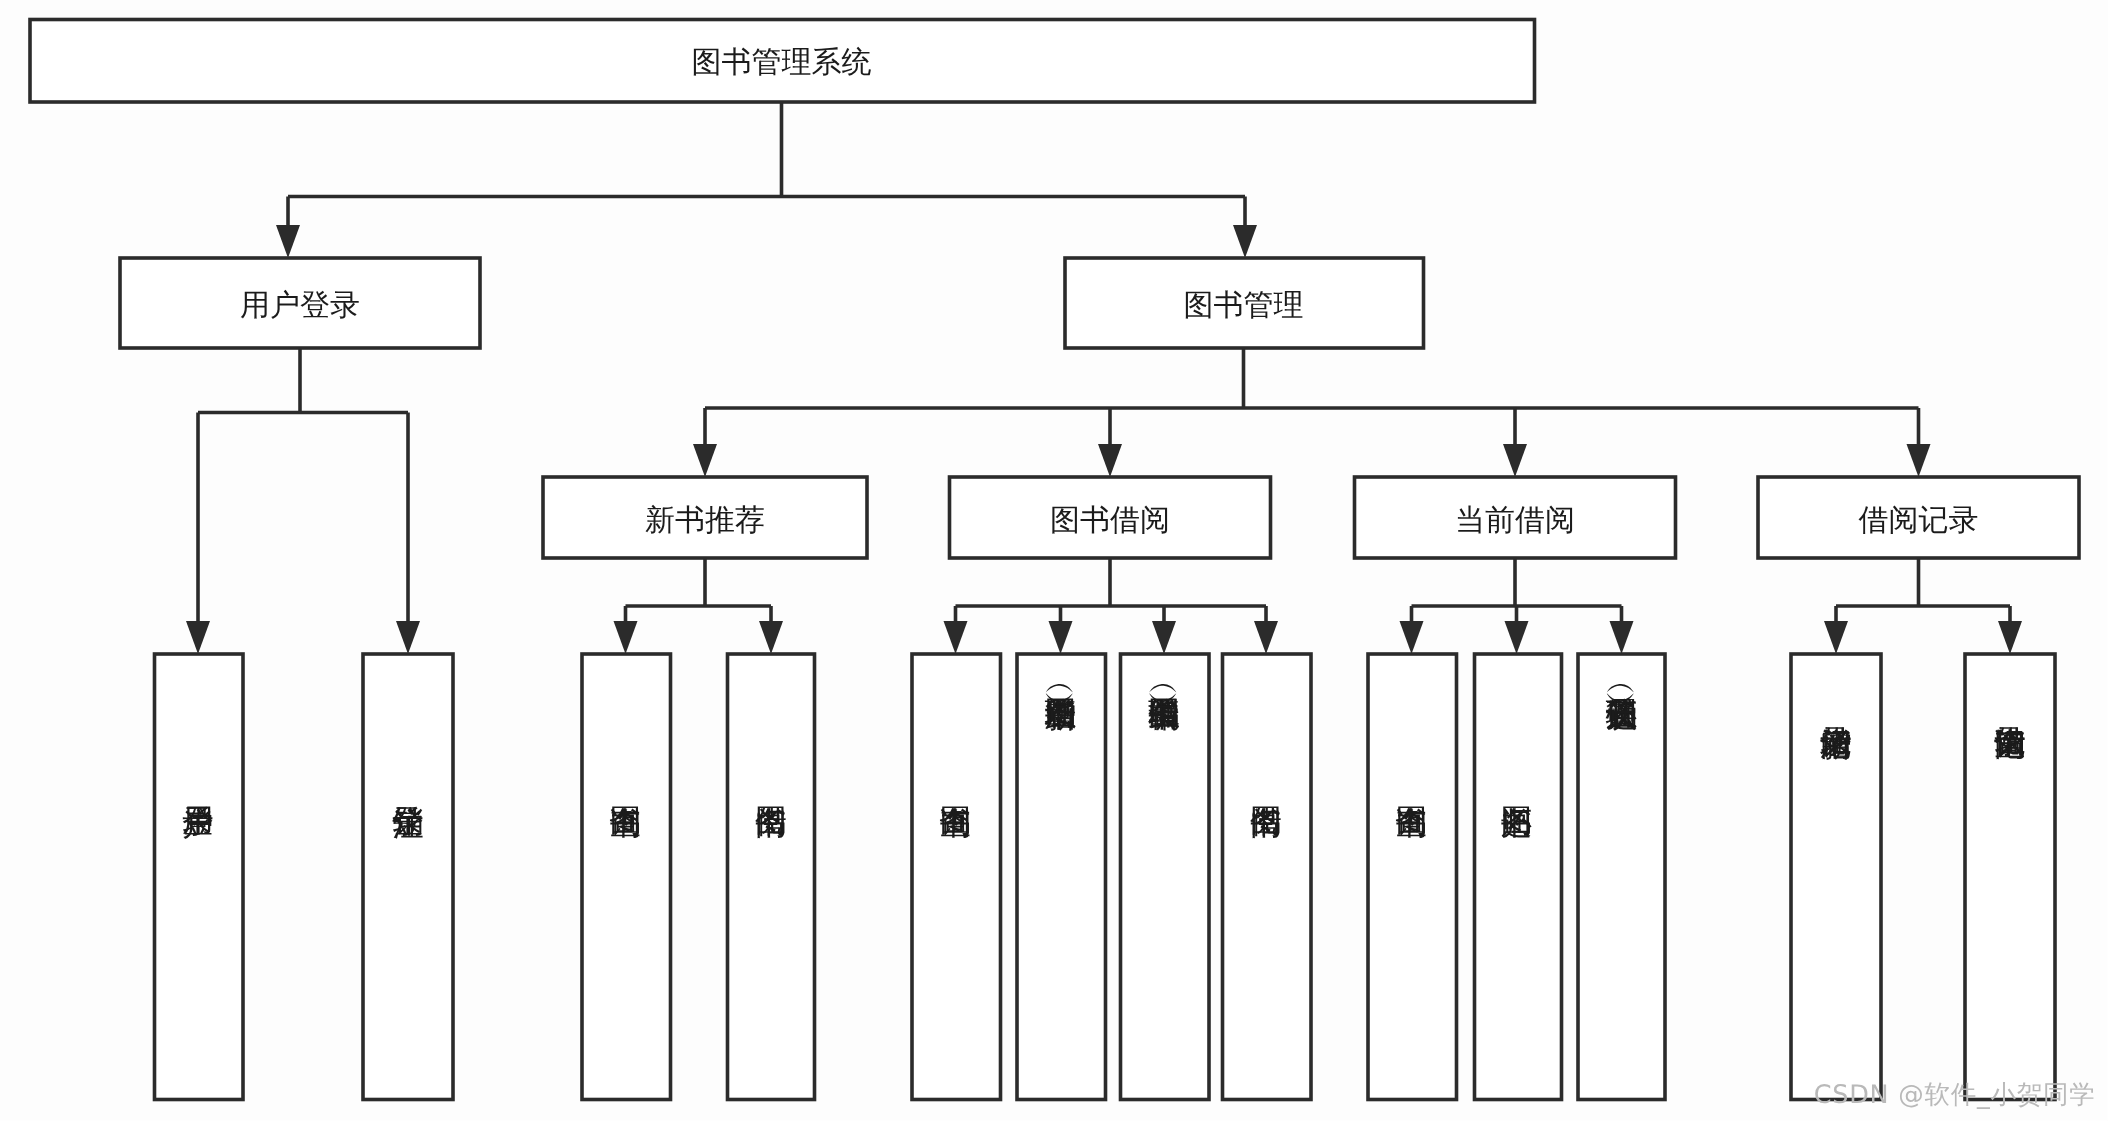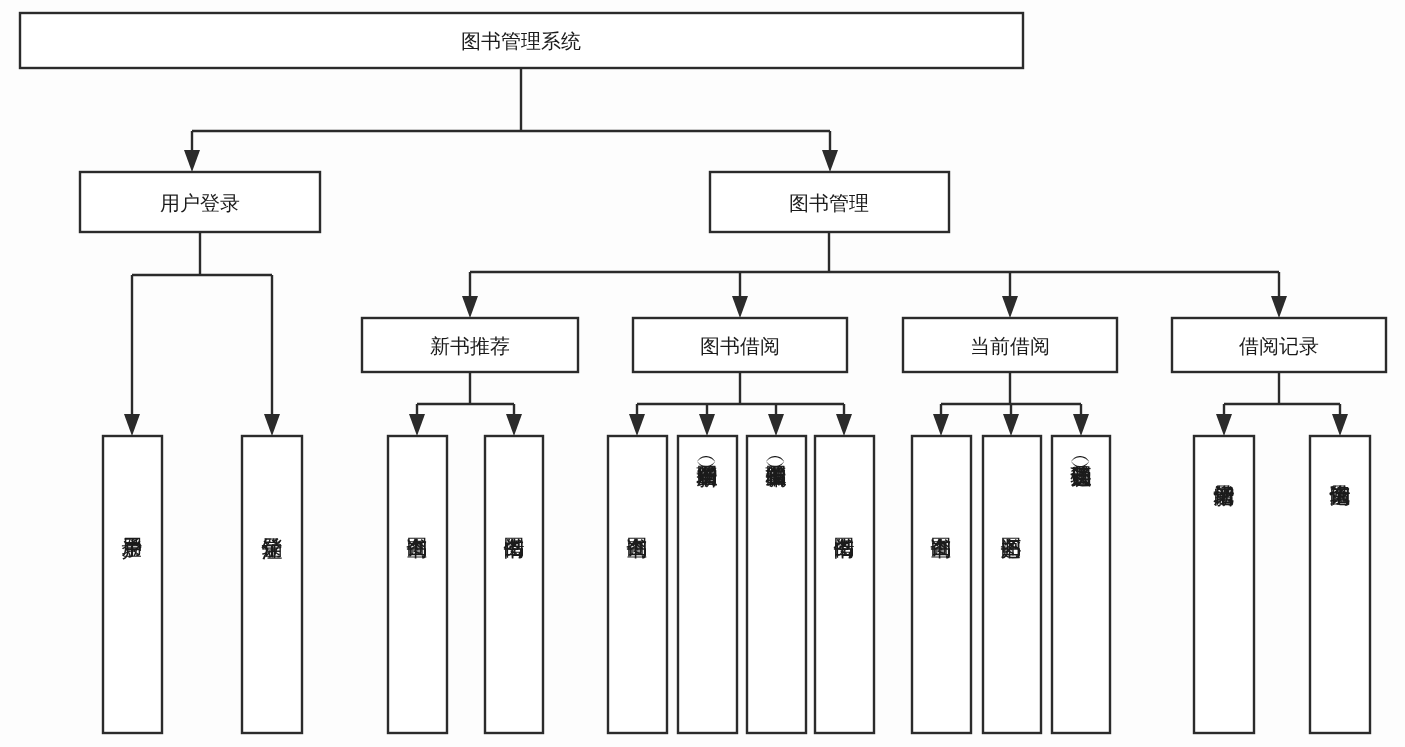--- a/index.html
+++ b/index.html
@@ -234,14 +234,15 @@
       <rect class="node-box" x="1194" y="436" width="60" height="297"></rect>
       <text class="node-label-vert" x="1224" y="468" writing-mode="tb" glyph-orientation-vertical="0">新增借阅记录</text>
     </g>
     <g>
       <rect class="node-box" x="1310" y="436" width="60" height="297"></rect>
       <text class="node-label-vert" x="1340" y="468" writing-mode="tb" glyph-orientation-vertical="0">查询借阅记录</text>
     </g>
 
   </svg>
 
+  <div class="watermark">CSDN @软件_小贺同学</div>
 
 </div>
 
 </body></html>

